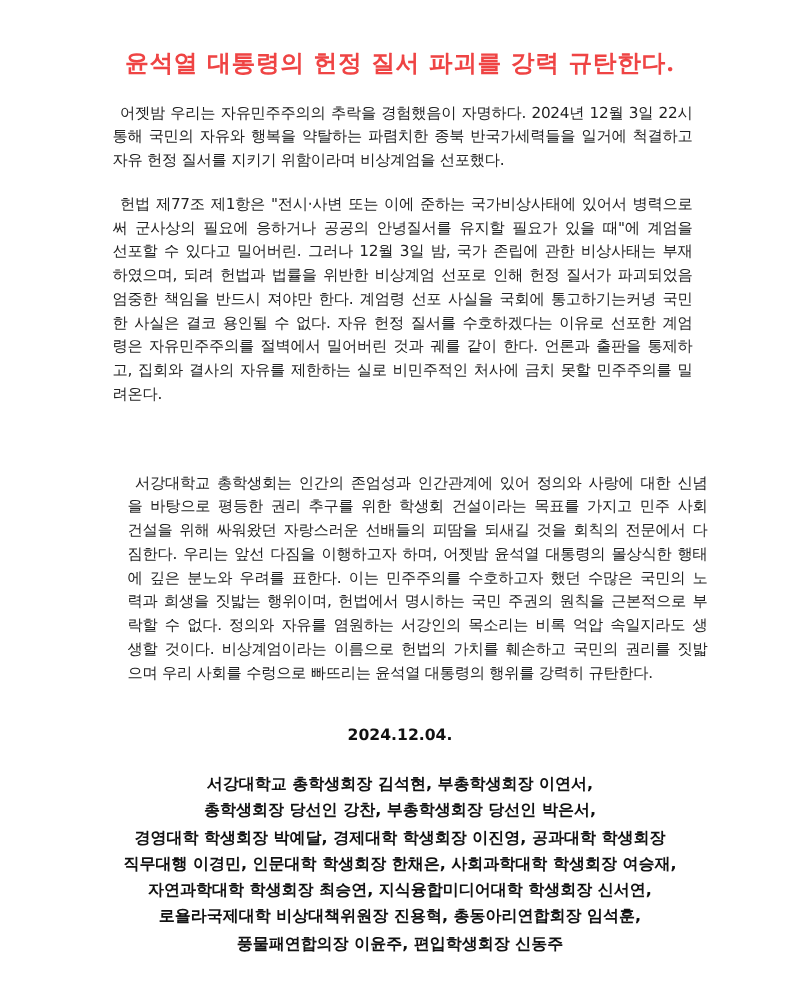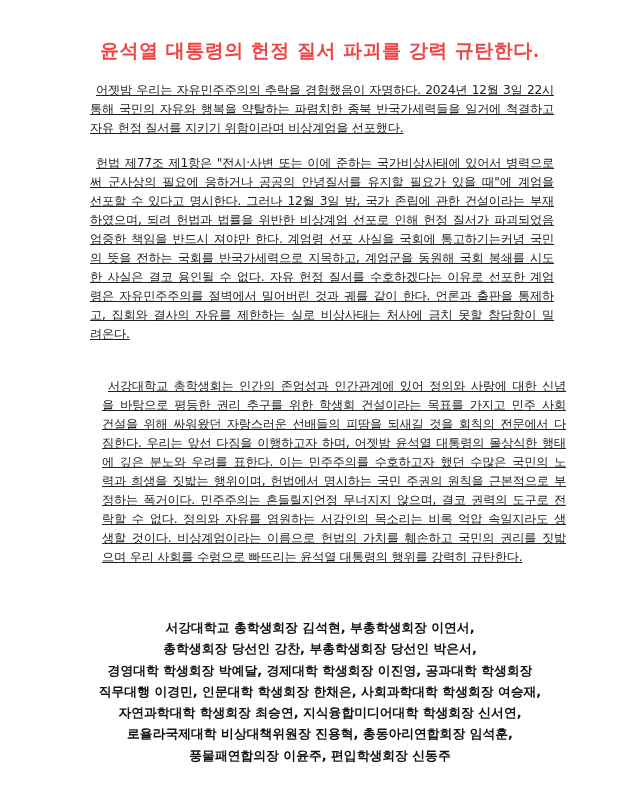--- a/index.html
+++ b/index.html
@@ -43,21 +43,20 @@
       line-height: 19px;
       color: #222;
       text-align: justify;
       letter-spacing: -0.2px;
     }
     .para .line {
       display: block;
       white-space: nowrap;
       text-align-last: justify;
       overflow: visible;
-      text-decoration: underline;
     }
     .para .line.last {
       text-align-last: left;
     }
     .para .line.indent {
       padding-left: 6px;
     }
     #p1 { top: 81px; }
     #p2 { top: 154px; }
     #p3 { top: 377px; margin-left: 12px; }
@@ -96,43 +95,42 @@
 
   <div class="para" id="p1">
     <span class="line indent">어젯밤 우리는 자유민주주의의 추락을 경험했음이 자명하다. 2024년 12월 3일 22시</span>
     <span class="line">통해 국민의 자유와 행복을 약탈하는 파렴치한 종북 반국가세력들을 일거에 척결하고</span>
     <span class="line last">자유 헌정 질서를 지키기 위함이라며 비상계엄을 선포했다.</span>
   </div>
 
   <div class="para" id="p2">
     <span class="line indent">헌법 제77조 제1항은 "전시·사변 또는 이에 준하는 국가비상사태에 있어서 병력으로</span>
     <span class="line">써 군사상의 필요에 응하거나 공공의 안녕질서를 유지할 필요가 있을 때"에 계엄을</span>
-    <span class="line">선포할 수 있다고 명시한다. 그러나 12월 3일 밤, 국가 존립에 관한 건설이라는 부재</span>
+    <span class="line">선포할 수 있다고 밀어버린. 그러나 12월 3일 밤, 국가 존립에 관한 비상사태는 부재</span>
     <span class="line">하였으며, 되려 헌법과 법률을 위반한 비상계엄 선포로 인해 헌정 질서가 파괴되었음</span>
     <span class="line">엄중한 책임을 반드시 져야만 한다. 계엄령 선포 사실을 국회에 통고하기는커녕 국민</span>
-    <span class="line">의 뜻을 전하는 국회를 반국가세력으로 지목하고, 계엄군을 동원해 국회 봉쇄를 시도</span>
     <span class="line">한 사실은 결코 용인될 수 없다. 자유 헌정 질서를 수호하겠다는 이유로 선포한 계엄</span>
     <span class="line">령은 자유민주주의를 절벽에서 밀어버린 것과 궤를 같이 한다. 언론과 출판을 통제하</span>
-    <span class="line">고, 집회와 결사의 자유를 제한하는 실로 비상사태는 처사에 금치 못할 참담함이 밀</span>
+    <span class="line">고, 집회와 결사의 자유를 제한하는 실로 비민주적인 처사에 금치 못할 민주주의를 밀</span>
     <span class="line last">려온다.</span>
   </div>
 
   <div class="para" id="p3">
     <span class="line indent">서강대학교 총학생회는 인간의 존엄성과 인간관계에 있어 정의와 사랑에 대한 신념</span>
     <span class="line">을 바탕으로 평등한 권리 추구를 위한 학생회 건설이라는 목표를 가지고 민주 사회</span>
     <span class="line">건설을 위해 싸워왔던 자랑스러운 선배들의 피땀을 되새길 것을 회칙의 전문에서 다</span>
     <span class="line">짐한다. 우리는 앞선 다짐을 이행하고자 하며, 어젯밤 윤석열 대통령의 몰상식한 행태</span>
     <span class="line">에 깊은 분노와 우려를 표한다. 이는 민주주의를 수호하고자 했던 수많은 국민의 노</span>
     <span class="line">력과 희생을 짓밟는 행위이며, 헌법에서 명시하는 국민 주권의 원칙을 근본적으로 부</span>
-    <span class="line">정하는 폭거이다. 민주주의는 흔들릴지언정 무너지지 않으며, 결코 권력의 도구로 전</span>
     <span class="line">락할 수 없다. 정의와 자유를 염원하는 서강인의 목소리는 비록 억압 속일지라도 생</span>
     <span class="line">생할 것이다. 비상계엄이라는 이름으로 헌법의 가치를 훼손하고 국민의 권리를 짓밟</span>
     <span class="line last">으며 우리 사회를 수렁으로 빠뜨리는 윤석열 대통령의 행위를 강력히 규탄한다.</span>
   </div>
 
+  <div class="date">2024.12.04.</div>
 
   <div class="signatures">
     <span class="sig-line">서강대학교 총학생회장 김석현, 부총학생회장 이연서,</span>
     <span class="sig-line">총학생회장 당선인 강찬, 부총학생회장 당선인 박은서,</span>
     <span class="sig-line">경영대학 학생회장 박예달, 경제대학 학생회장 이진영, 공과대학 학생회장</span>
     <span class="sig-line">직무대행 이경민, 인문대학 학생회장 한채은, 사회과학대학 학생회장 여승재,</span>
     <span class="sig-line">자연과학대학 학생회장 최승연, 지식융합미디어대학 학생회장 신서연,</span>
     <span class="sig-line">로욜라국제대학 비상대책위원장 진용혁, 총동아리연합회장 임석훈,</span>
     <span class="sig-line">풍물패연합의장 이윤주, 편입학생회장 신동주</span>
   </div>

